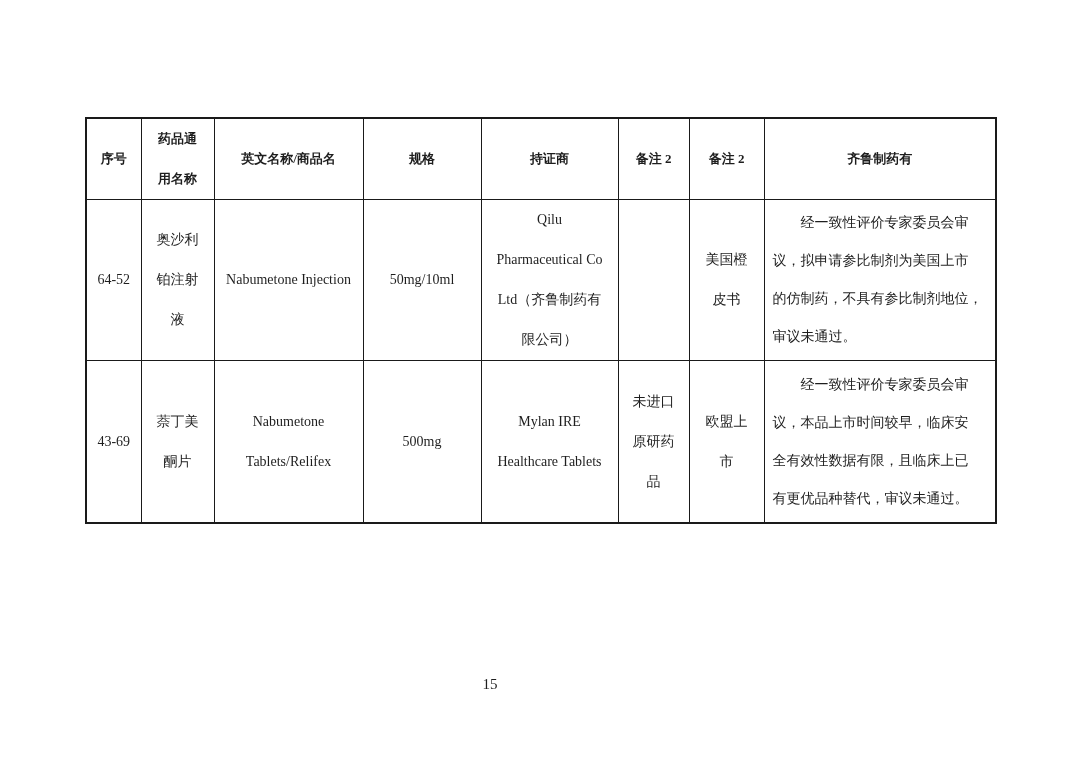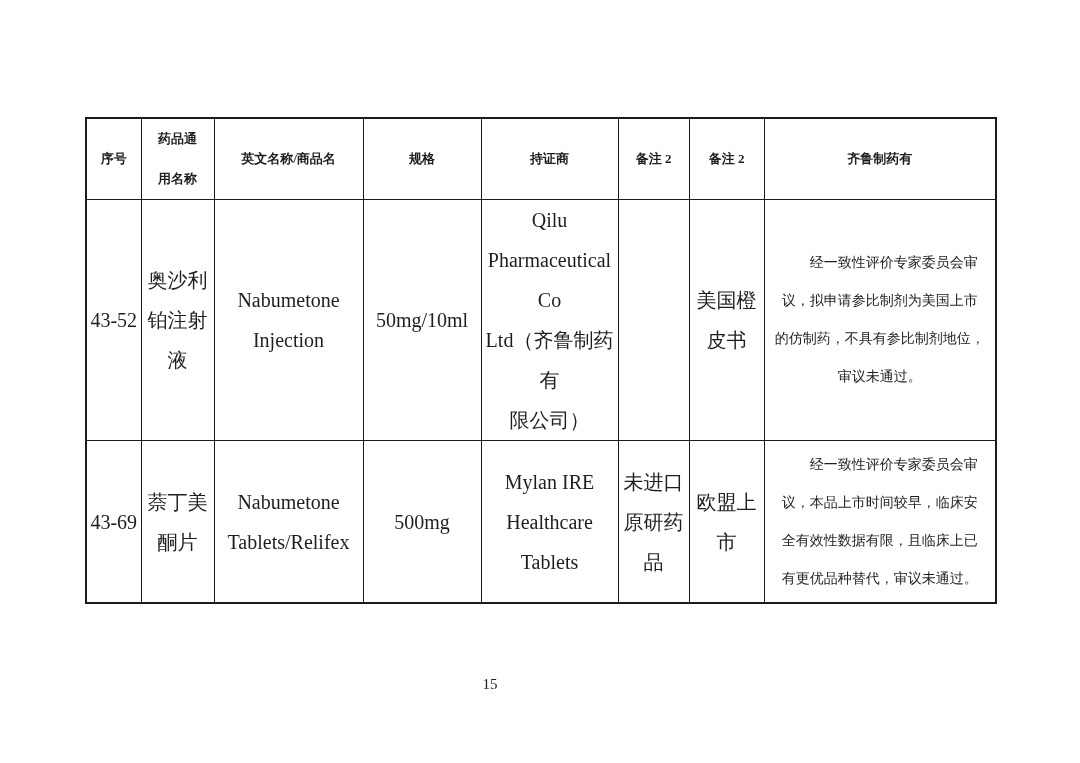--- a/index.html
+++ b/index.html
@@ -23,36 +23,36 @@
     width: 911px;
     border-collapse: collapse;
     table-layout: fixed;
     background: #ffffff;
     border: 2px solid #1a1a1a;
   }
   .doc-table th, .doc-table td {
     border: 1px solid #1a1a1a;
     text-align: center;
     vertical-align: middle;
-    font-size: 20px;
+    font-size: 14px;
     line-height: 40px;
     white-space: pre-line;
     padding: 0 3px;
     overflow: hidden;
     font-weight: normal;
   }
   .doc-table thead th {
     font-weight: bold;
     font-size: 13px;
     height: 78px;
   }
   .doc-table tr.row-1 td { height: 160px; }
   .doc-table tr.row-2 td { height: 161px; }
   .doc-table td.explain {
-    text-align: center;
+    text-align: left;
     text-indent: 2em;
     line-height: 38px;
     padding: 0 8px;
     font-size: 14px;
   }
   .page-number {
     position: absolute;
     left: 0;
     width: 980px;
     top: 676px;
@@ -85,21 +85,21 @@
         <th>英文名称/商品名</th>
         <th>规格</th>
         <th>持证商</th>
         <th>备注 2</th>
         <th>备注 2</th>
         <th>齐鲁制药有</th>
       </tr>
     </thead>
     <tbody>
       <tr class="row-1">
-        <td>43-52</td>
+        <td>64-52</td>
         <td>奥沙利
 铂注射
 液</td>
         <td>Nabumetone Injection</td>
         <td>50mg/10ml</td>
         <td>Qilu
 Pharmaceutical Co
 Ltd（齐鲁制药有
 限公司）</td>
         <td></td>

